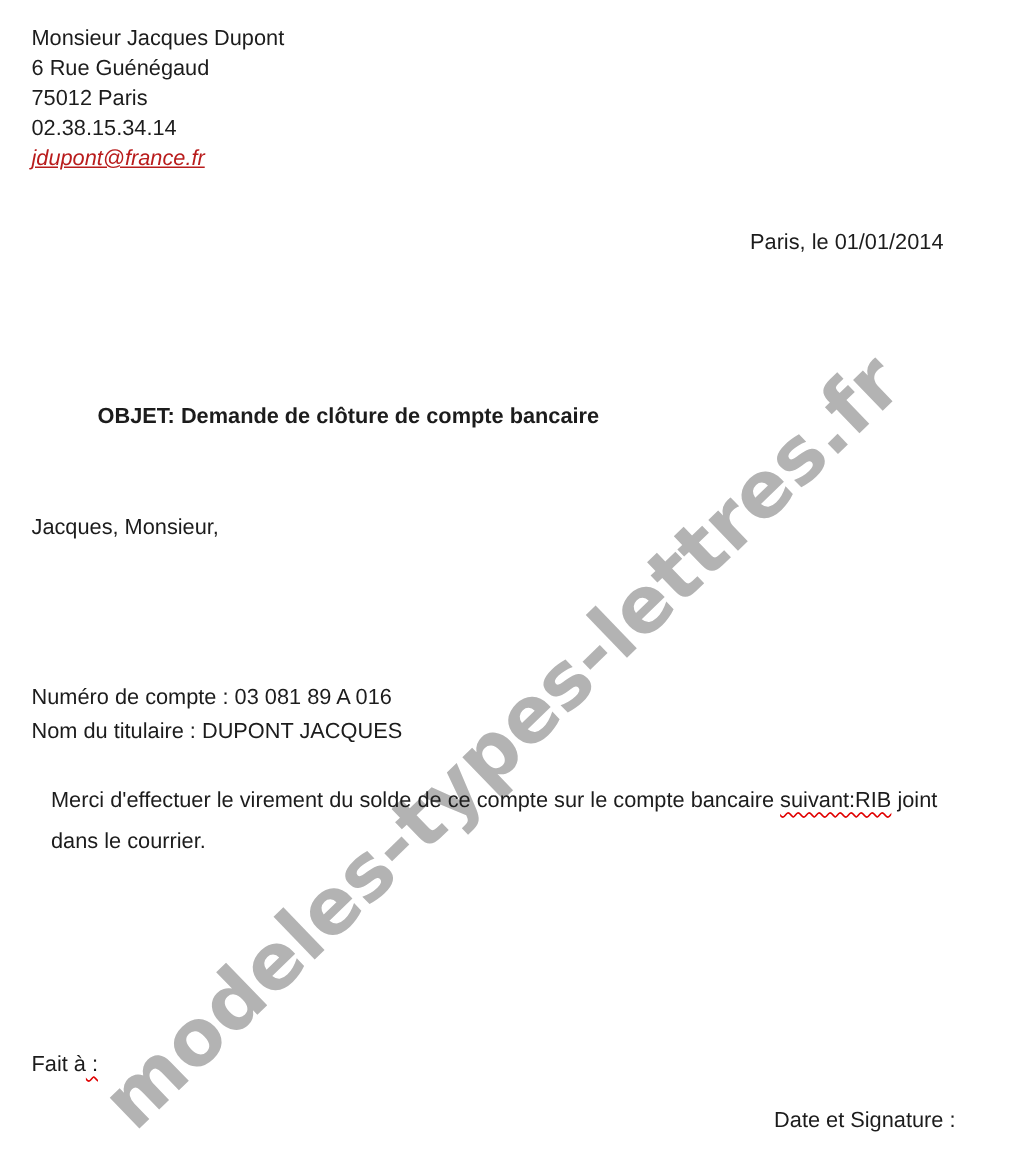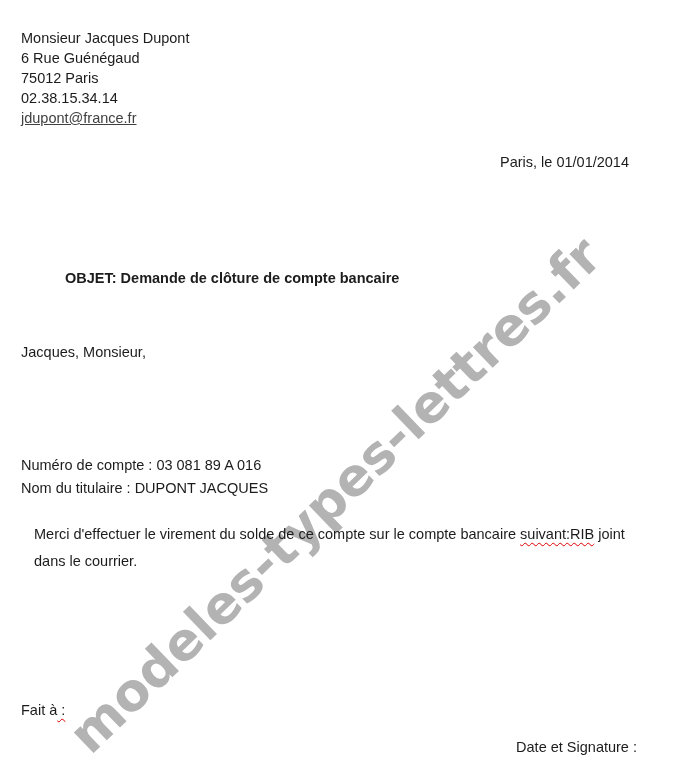--- a/index.html
+++ b/index.html
@@ -35,22 +35,22 @@
     z-index: 0;
     user-select: none;
   }
   .content {
     position: absolute;
     inset: 0;
     z-index: 1;
   }
   .block { position: absolute; white-space: nowrap; }
 
-  .sender-block   { left: 21px;  top: 28px;  line-height: 20px; }
-  .sender-block a { color: #404040; text-decoration: underline; }
+  .sender-block   { left: 21px;  top: 16px;  line-height: 20px; }
+  .sender-block a { color: #b91c1c; text-decoration: underline; font-style: italic; }
 
   .date-line      { right: 44px; top: 154px; margin-left: 36px; }
 
   .subject        { left: 65px;  top: 270px; font-weight: bold; }
 
   .salutation     { left: 21px;  top: 344px; }
 
   .para-confirm   { left: 21px;  top: 387px; line-height: 26px; }
   .para-account   { left: 21px;  top: 454px; line-height: 23px; }
   .para-transfer  { left: 21px;  top: 521px; line-height: 27px; margin-left: 13px; }

